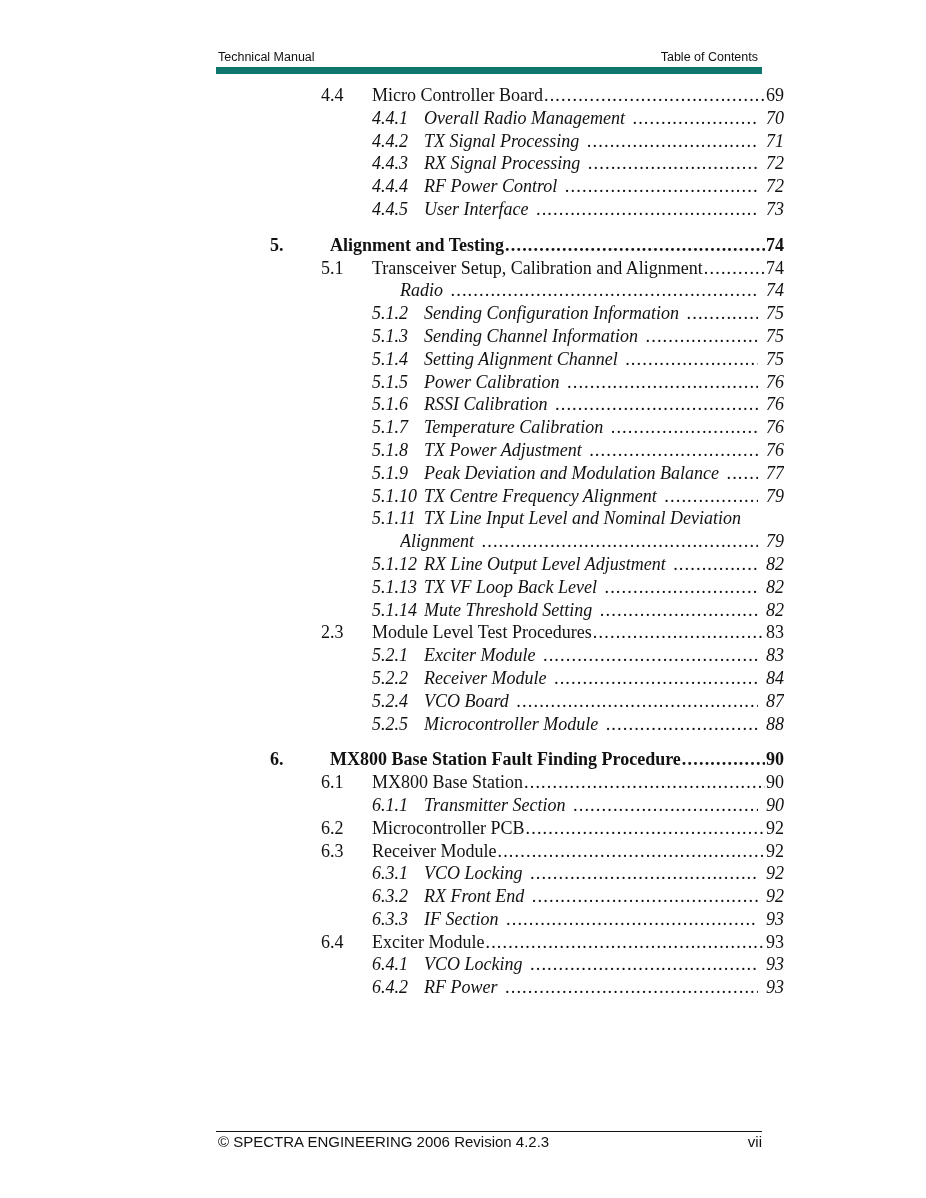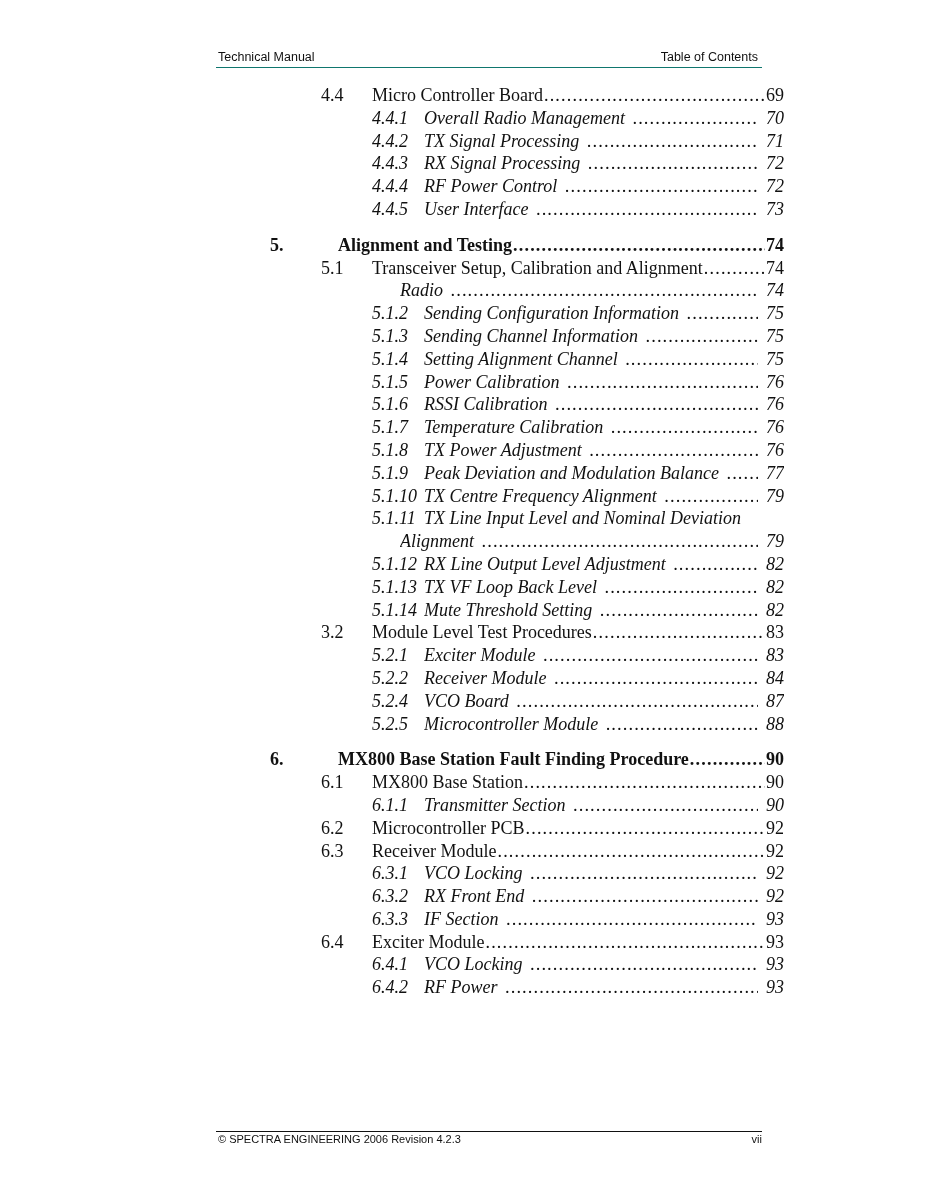--- a/index.html
+++ b/index.html
@@ -1,19 +1,19 @@
 <!DOCTYPE html>
 <html><head>
 <meta charset="utf-8">
 <style>
   html, body { margin: 0; padding: 0; background: #ffffff; }
   body { width: 926px; height: 1198px; position: relative; overflow: hidden; color: #000; }
   .page-header {
     position: absolute; left: 216px; top: 49px; width: 546px; height: 18px;
-    border-bottom: 1px solid #0f766e;
+    border-bottom: 7px solid #0f766e;
     font-family: "Liberation Sans", sans-serif; font-size: 12.5px; color: #111;
   }
   .page-header .left { position: absolute; left: 2px; top: 1px; }
   .page-header .right { position: absolute; right: 4px; top: 1px; }
 
   .toc { position: absolute; left: 0; top: 84px; width: 926px; }
   .row {
     position: relative; height: 22.8px; line-height: 22.8px;
     font-family: "Liberation Serif", serif; font-size: 18px; color: #111;
   }
@@ -27,32 +27,32 @@
     flex: 1 1 auto; overflow: hidden; white-space: nowrap; margin: 0 1px;
     letter-spacing: 1.2px;
   }
   .row .dots::before {
     content: "..................................................................................................................................................................................";
   }
   .row .page { white-space: nowrap; }
 
   .l1 { font-weight: bold; }
   .l1 .num { left: 270px; }
-  .l1 .title-wrap { left: 338px; }
+  .l1 .title-wrap { left: 330px; }
   .l2 .num { left: 321px; }
   .l2 .title-wrap { left: 372px; }
   .l3 { font-style: italic; }
   .l3 .num { left: 372px; }
   .l3 .title-wrap { left: 424px; gap: 7px; }
   .cont .title-wrap { left: 400px; }
 
   .page-footer {
     position: absolute; left: 216px; top: 1131px; width: 546px; height: 18px;
     border-top: 1px solid #111;
-    font-family: "Liberation Sans", sans-serif; font-size: 11px; color: #111;
+    font-family: "Liberation Sans", sans-serif; font-size: 15px; color: #111;
   }
   .page-footer .left { position: absolute; left: 2px; top: 1px; }
   .page-footer .right { position: absolute; right: 0px; top: 1px; }
 </style>
 </head>
 <body>
 
 <div class="page-header">
   <span class="left">Technical Manual</span>
   <span class="right">Table of Contents</span>
@@ -236,21 +236,21 @@
     </div>
     <div class="row l3">
       <span class="num">5.1.14</span>
       <span class="title-wrap">
         <span class="title">Mute Threshold Setting</span>
         <span class="dots"></span>
         <span class="page">82</span>
       </span>
     </div>
     <div class="row l2">
-      <span class="num">3.2</span>
+      <span class="num">2.3</span>
       <span class="title-wrap">
         <span class="title">Module Level Test Procedures</span>
         <span class="dots"></span>
         <span class="page">83</span>
       </span>
     </div>
     <div class="row l3">
       <span class="num">5.2.1</span>
       <span class="title-wrap">
         <span class="title">Exciter Module</span>

